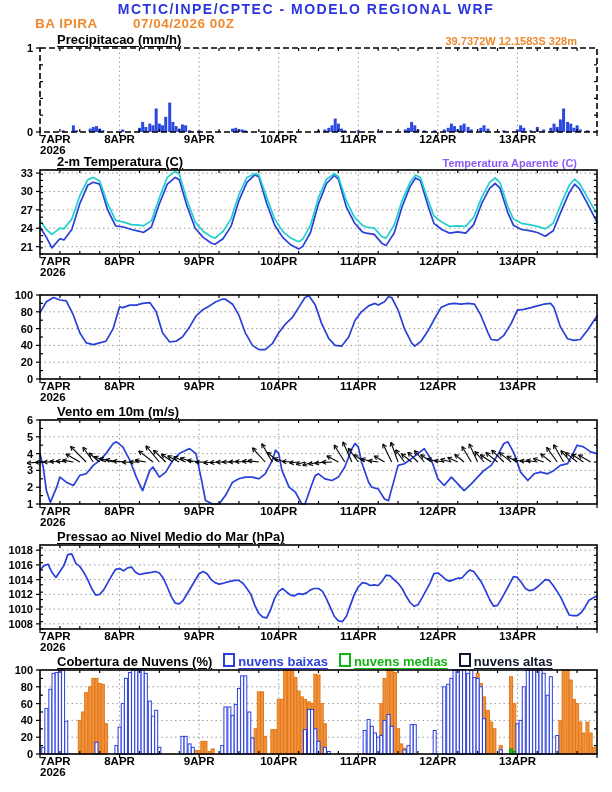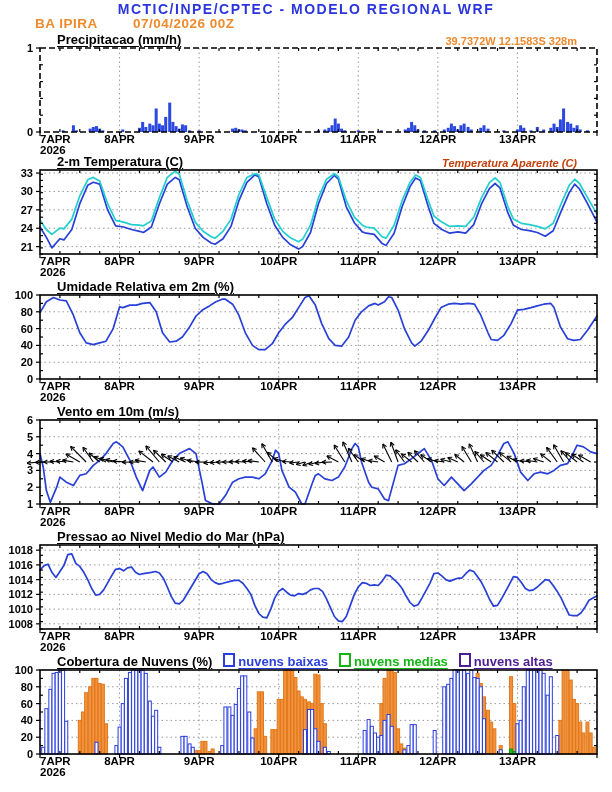--- a/index.html
+++ b/index.html
@@ -202,21 +202,21 @@
         <span style="left: 358.286px; transform: translateX(-50%);">11APR</span>
         <span style="left: 437.857px; transform: translateX(-50%);">12APR</span>
         <span style="left: 517.429px; transform: translateX(-50%);">13APR</span>
         <span style="left: 40px; top: 11px;">2026</span>
       </div>
   </div>
 
   <div class="panel" style="top: 155px;">
     <div class="ptitle">
       <span class="t-main">2-m Temperatura (C)</span>
-      <span class="t-right" style="color: #c2410c; font-style: italic;">Temperatura Aparente (C)</span>
+      <span class="t-right" style="color: #8b5cf6;">Temperatura Aparente (C)</span>
     </div>
     <svg class="plot" viewBox="0 0 612 92">
         <g>
           <line x1="119.57142857142857" y1="1" x2="119.57142857142857" y2="85" stroke="#9a9a9a" stroke-width="1" stroke-dasharray="1.5 3"></line>
           <line x1="199.14285714285714" y1="1" x2="199.14285714285714" y2="85" stroke="#9a9a9a" stroke-width="1" stroke-dasharray="1.5 3"></line>
           <line x1="278.71428571428567" y1="1" x2="278.71428571428567" y2="85" stroke="#9a9a9a" stroke-width="1" stroke-dasharray="1.5 3"></line>
           <line x1="358.2857142857143" y1="1" x2="358.2857142857143" y2="85" stroke="#9a9a9a" stroke-width="1" stroke-dasharray="1.5 3"></line>
           <line x1="437.8571428571429" y1="1" x2="437.8571428571429" y2="85" stroke="#9a9a9a" stroke-width="1" stroke-dasharray="1.5 3"></line>
           <line x1="517.4285714285713" y1="1" x2="517.4285714285713" y2="85" stroke="#9a9a9a" stroke-width="1" stroke-dasharray="1.5 3"></line>
           <line x1="40" y1="77.64233576642336" x2="597" y2="77.64233576642336" stroke="#9a9a9a" stroke-width="1" stroke-dasharray="1.5 3"></line>
@@ -327,23 +327,20 @@
         <span style="left: 199.143px; transform: translateX(-50%);">9APR</span>
         <span style="left: 278.714px; transform: translateX(-50%);">10APR</span>
         <span style="left: 358.286px; transform: translateX(-50%);">11APR</span>
         <span style="left: 437.857px; transform: translateX(-50%);">12APR</span>
         <span style="left: 517.429px; transform: translateX(-50%);">13APR</span>
         <span style="left: 40px; top: 11px;">2026</span>
       </div>
   </div>
 
   <div class="panel" style="top: 280px;">
-    <div class="ptitle">
-      <span class="t-main">Umidade Relativa em 2m (%)</span>
-    </div>
     <svg class="plot" viewBox="0 0 612 92">
         <g>
           <line x1="119.57142857142857" y1="1" x2="119.57142857142857" y2="85" stroke="#9a9a9a" stroke-width="1" stroke-dasharray="1.5 3"></line>
           <line x1="199.14285714285714" y1="1" x2="199.14285714285714" y2="85" stroke="#9a9a9a" stroke-width="1" stroke-dasharray="1.5 3"></line>
           <line x1="278.71428571428567" y1="1" x2="278.71428571428567" y2="85" stroke="#9a9a9a" stroke-width="1" stroke-dasharray="1.5 3"></line>
           <line x1="358.2857142857143" y1="1" x2="358.2857142857143" y2="85" stroke="#9a9a9a" stroke-width="1" stroke-dasharray="1.5 3"></line>
           <line x1="437.8571428571429" y1="1" x2="437.8571428571429" y2="85" stroke="#9a9a9a" stroke-width="1" stroke-dasharray="1.5 3"></line>
           <line x1="517.4285714285713" y1="1" x2="517.4285714285713" y2="85" stroke="#9a9a9a" stroke-width="1" stroke-dasharray="1.5 3"></line>
           <line x1="40" y1="68.2" x2="597" y2="68.2" stroke="#9a9a9a" stroke-width="1" stroke-dasharray="1.5 3"></line>
           <line x1="40" y1="51.4" x2="597" y2="51.4" stroke="#9a9a9a" stroke-width="1" stroke-dasharray="1.5 3"></line>
@@ -925,21 +922,21 @@
         <span style="left: 517.429px; transform: translateX(-50%);">13APR</span>
         <span style="left: 40px; top: 11px;">2026</span>
       </div>
   </div>
 
   <div class="panel" style="top: 655px;">
     <div class="ptitle">
       <span class="t-main">Cobertura de Nuvens (%)</span>
       <span class="legend-item" style="color: rgb(43, 63, 224);"><span class="legend-box"></span><span class="legend-label">nuvens baixas</span></span>
       <span class="legend-item" style="color: rgb(18, 181, 18);"><span class="legend-box"></span><span class="legend-label">nuvens medias</span></span>
-      <span class="legend-item" style="color: #4c1d95;"><span class="legend-box"></span><span class="legend-label">nuvens altas</span></span>
+      <span class="legend-item" style="color: #0f172a;"><span class="legend-box"></span><span class="legend-label">nuvens altas</span></span>
     </div>
     <svg class="plot" viewBox="0 0 612 92">
         <g>
           <line x1="119.57142857142857" y1="1" x2="119.57142857142857" y2="85" stroke="#9a9a9a" stroke-width="1" stroke-dasharray="1.5 3"></line>
           <line x1="199.14285714285714" y1="1" x2="199.14285714285714" y2="85" stroke="#9a9a9a" stroke-width="1" stroke-dasharray="1.5 3"></line>
           <line x1="278.71428571428567" y1="1" x2="278.71428571428567" y2="85" stroke="#9a9a9a" stroke-width="1" stroke-dasharray="1.5 3"></line>
           <line x1="358.2857142857143" y1="1" x2="358.2857142857143" y2="85" stroke="#9a9a9a" stroke-width="1" stroke-dasharray="1.5 3"></line>
           <line x1="437.8571428571429" y1="1" x2="437.8571428571429" y2="85" stroke="#9a9a9a" stroke-width="1" stroke-dasharray="1.5 3"></line>
           <line x1="517.4285714285713" y1="1" x2="517.4285714285713" y2="85" stroke="#9a9a9a" stroke-width="1" stroke-dasharray="1.5 3"></line>
           <line x1="40" y1="68.2" x2="597" y2="68.2" stroke="#9a9a9a" stroke-width="1" stroke-dasharray="1.5 3"></line>

